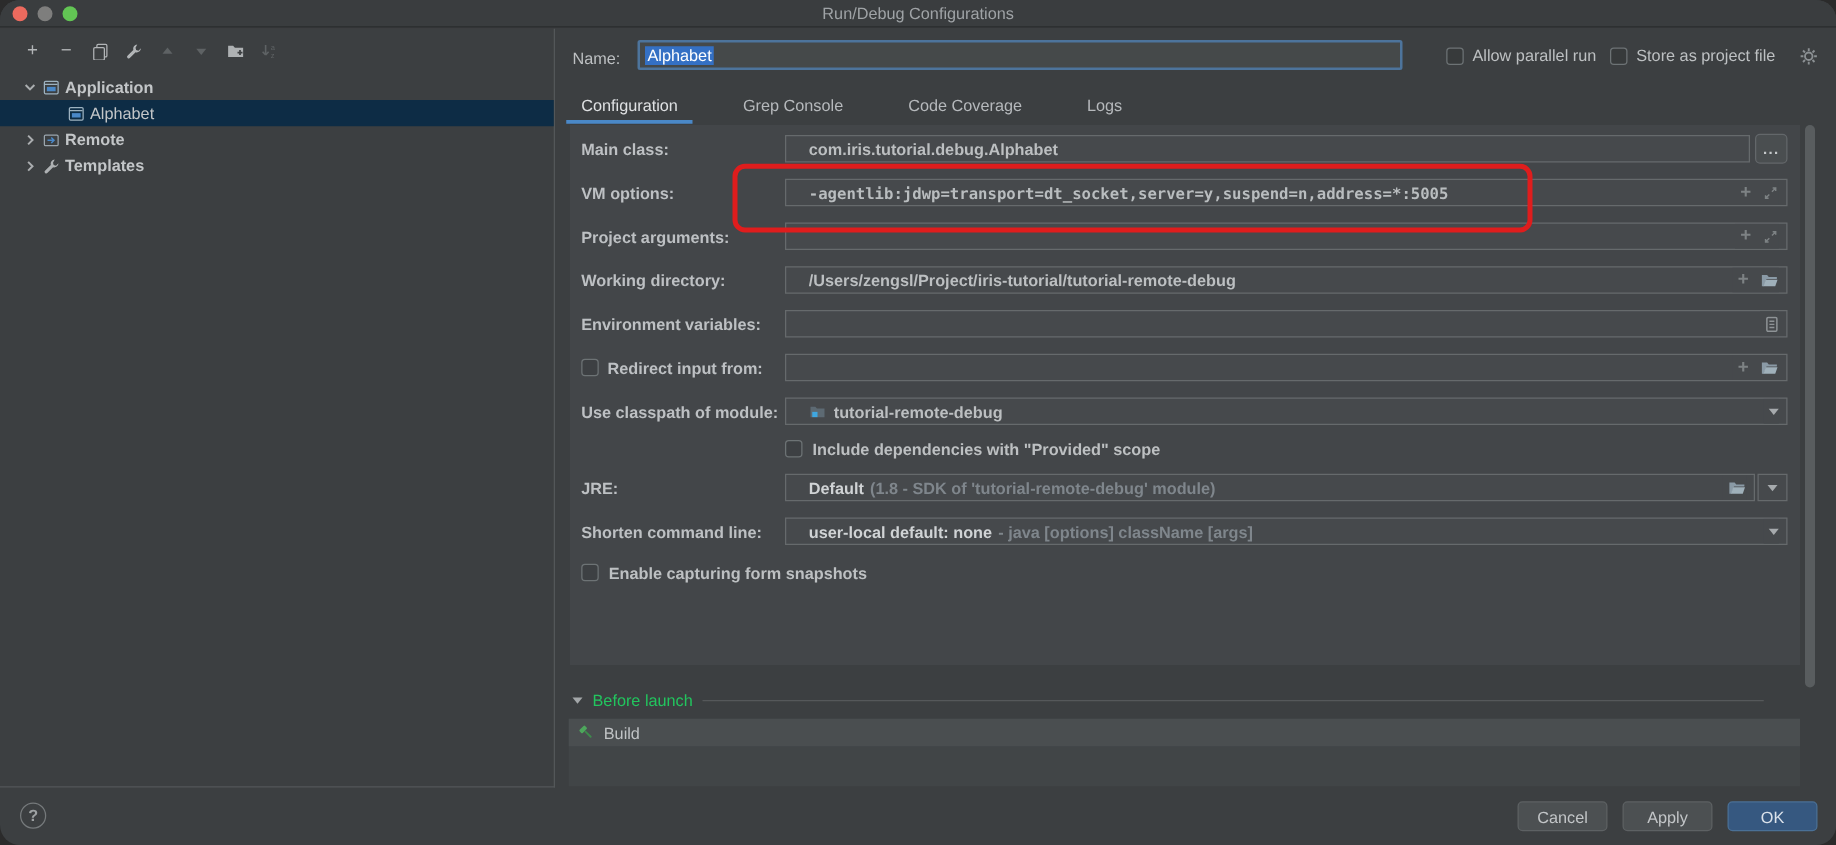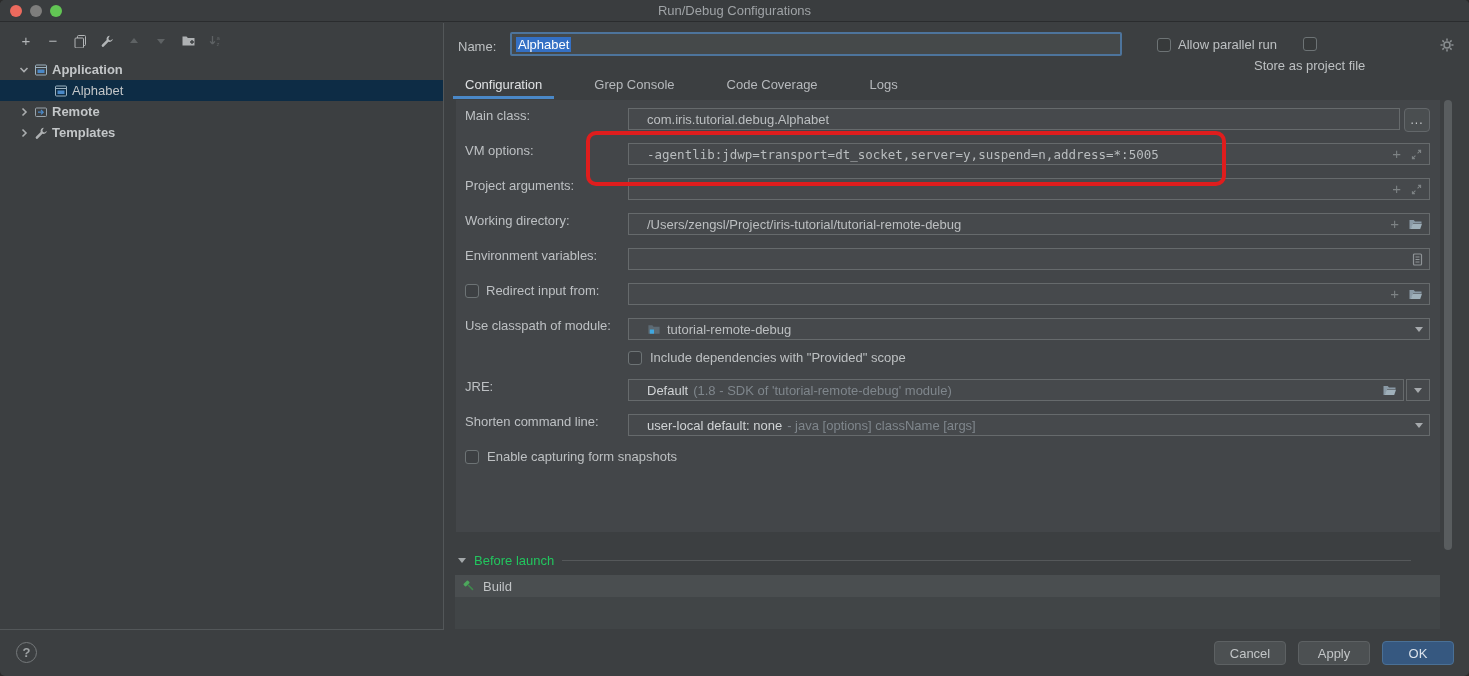--- a/index.html
+++ b/index.html
@@ -1,17 +1,17 @@
 <!DOCTYPE html>
 <html><head>
 <meta charset="utf-8">
 <style>
   html,body{margin:0;padding:0;background:#2b2b2b;}
   *{box-sizing:border-box;font-family:"Liberation Sans",sans-serif;}
-  .window{position:relative;width:1469px;height:676px;background:#3c3f41;overflow:hidden;border-radius:5px;color:#bdc0c2;font-size:13px;}
+  .window{position:relative;width:1469px;height:676px;background:#3c3f41;overflow:hidden;border-radius:16px;color:#bdc0c2;font-size:13px;}
 
   
   .titlebar{position:absolute;left:0;top:0;width:100%;height:22px;background:#3a3d3f;border-bottom:1px solid #2a2c2e;text-align:center;line-height:22px;color:#9fa3a6;font-size:13px;}
   .lights{position:absolute;left:10px;top:5px;display:flex;gap:8px;}
   .light{width:12px;height:12px;border-radius:50%;}
   .light.red{background:#ec6a5e;}
   .light.gray{background:#7e7e7d;}
   .light.green{background:#62c554;}
 
   
@@ -28,29 +28,29 @@
   .ticon{width:14px;height:14px;flex:none;}
 
   
   .right-panel{position:absolute;left:444px;top:22px;width:1025px;height:608px;}
   .name-label{position:absolute;left:14px;top:17px;}
   .name-input{position:absolute;left:66px;top:10px;width:612px;height:24px;background:#45494a;border:2px solid #4d749c;border-radius:2px;display:flex;align-items:center;padding:0 4px;}
   .name-sel{background:#3470c4;color:#fff;padding:0 2px;}
   .cb{width:14px;height:14px;border:1px solid #6d7375;border-radius:3px;background:rgba(0,0,0,0.08);flex:none;}
   .cb-row{position:absolute;top:15px;display:flex;align-items:center;gap:7px;color:#bdc0c2;}
   .cb-parallel{left:713px;}
-  .cb-store{left:810px;flex-direction:column;}
+  .cb-store{left:844px;}
   .gear{position:absolute;left:995px;top:15px;width:16px;height:16px;}
 
   .tabs{position:absolute;left:0;top:50px;height:27px;display:flex;padding-left:9px;gap:28px;}
   .tab{padding:0 12px;line-height:25px;color:#b6b9bc;}
   .tab.active{color:#dfe1e3;border-bottom:3px solid #4a88c7;}
 
   .form{position:absolute;left:12px;top:78px;width:984px;height:432px;background:#434649;padding-top:8px;}
-  .frow{display:flex;align-items:flex-start;height:22px;margin:0 10px 13px 0;padding-left:9px;}
+  .frow{display:flex;align-items:center;height:22px;margin:0 10px 13px 0;padding-left:9px;font-weight:bold;}
   .flabel{width:163px;flex:none;color:#bdc0c3;display:flex;align-items:center;gap:7px;}
   .field{flex:1;height:22px;border:1px solid #666a6c;background:#46494c;display:flex;align-items:center;padding:0 18px;position:relative;color:#bcbfc1;white-space:nowrap;overflow:hidden;}
   .field .mono{font-family:"DejaVu Sans Mono",monospace;font-size:12.5px;color:#b9bdbf;}
   .hint{color:#7f868c;margin-left:5px;}
   .ficons{position:absolute;right:6px;top:0;height:20px;display:flex;gap:9px;align-items:center;background:inherit;padding-left:4px;}
   .plus-g{color:#7d8284;font-size:15px;line-height:14px;}
   .sq-btn{width:26px;height:24px;margin-left:4px;flex:none;border:1px solid #63676a;background:#4a4e50;border-radius:4px;color:#c6c9cb;display:flex;align-items:center;justify-content:center;font-size:12px;letter-spacing:1px;}
   .dd-btn{width:24px;height:22px;margin-left:2px;flex:none;border:1px solid #666a6c;background:#46494c;display:flex;align-items:center;justify-content:center;}
   .caret{width:0;height:0;border-left:4px solid transparent;border-right:4px solid transparent;border-top:5px solid #a6aaad;}
   .indent-row{margin-left:172px;padding-left:0;height:18px;}

